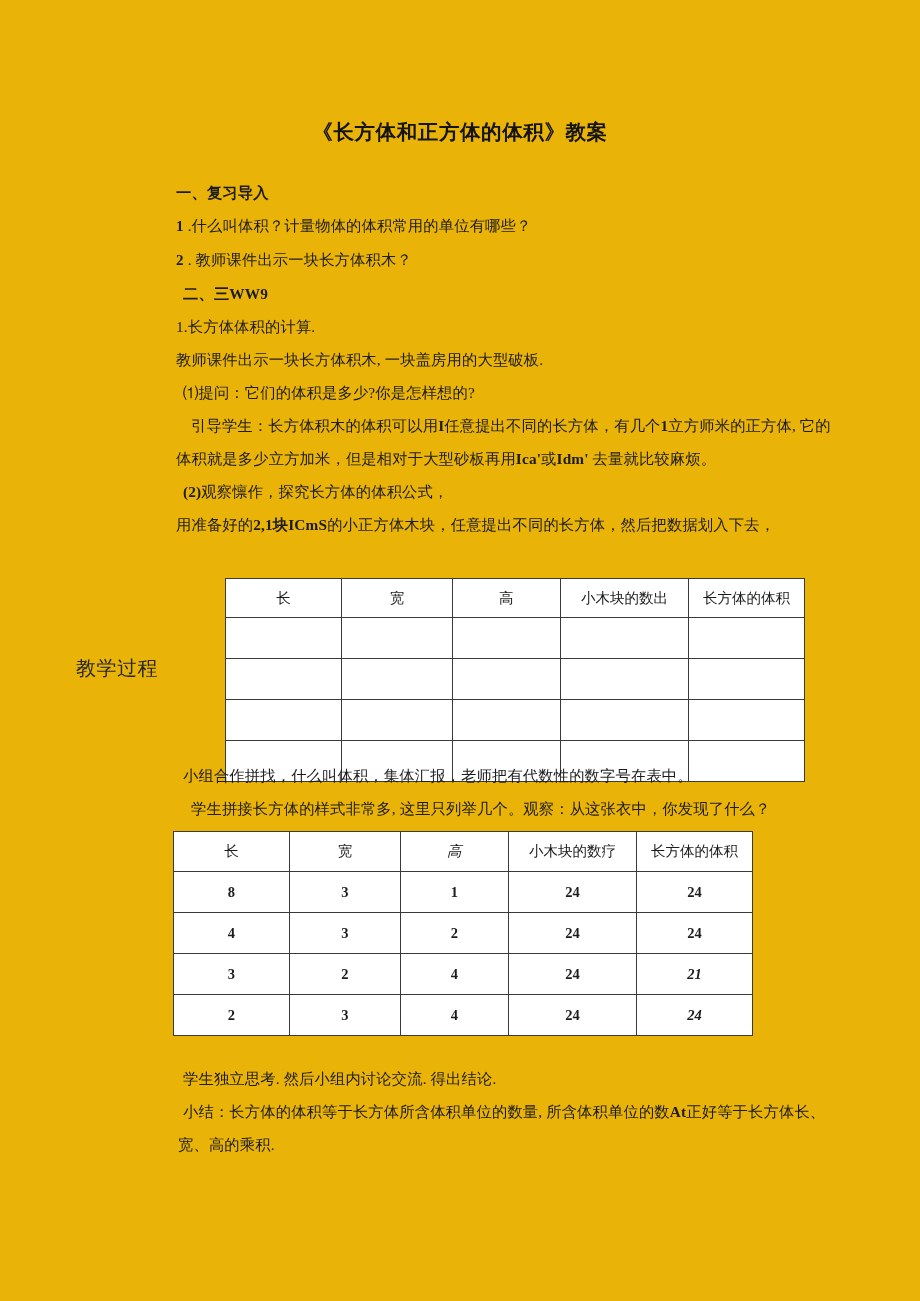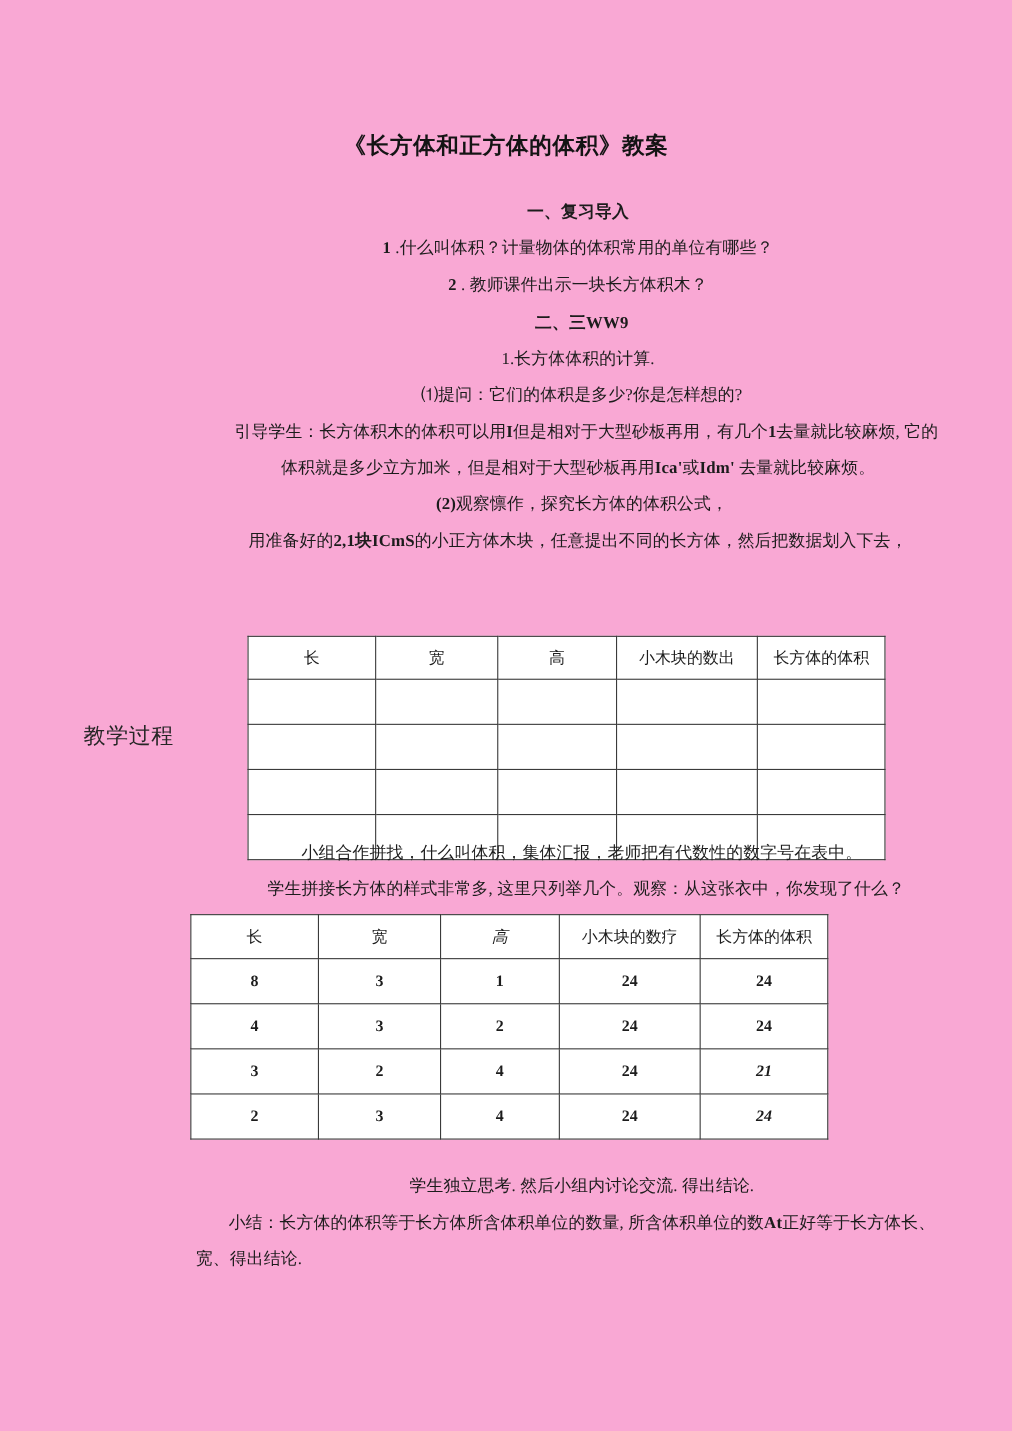--- a/index.html
+++ b/index.html
@@ -9,21 +9,21 @@
   }
   body {
     font-family: "Liberation Serif", "DejaVu Serif", serif;
     color: #1a1a1a;
   }
   #page {
     position: relative;
     width: 920px;
     height: 1301px;
     margin: 0 auto;
-    background: #f9a8d4;
+    background: #eab308;
     overflow: hidden;
   }
 
   
   .doc-title {
     position: absolute;
     left: 0;
     top: 118px;
     width: 920px;
     text-align: center;
@@ -41,24 +41,23 @@
     top: 655px;
     font-size: 20px;
     color: #262626;
     letter-spacing: 0.5px;
     white-space: nowrap;
   }
 
   
   .body-col {
     position: absolute;
-    left: 188px;
+    left: 176px;
     top: 176px;
     width: 675px;
-    text-align: center;
   }
   .line {
     font-size: 15.3px;
     line-height: 33px;
     color: #1c1c1c;
     white-space: nowrap;
     letter-spacing: 0.15px;
   }
   .line.bold { font-weight: bold; }
   .line.indent2 { padding-left: 7px; }
@@ -137,25 +136,26 @@
 
     <div class="line">
       <span class="numtok">2</span>
       <span>. 教师课件出示一块长方体积木？</span>
     </div>
 
     <div class="line bold indent2">二、三WW9</div>
 
     <div class="line">1.长方体体积的计算.</div>
 
+    <div class="line">教师课件出示一块长方体积木, 一块盖房用的大型破板.</div>
 
     <div class="line indent2">⑴提问：它们的体积是多少?你是怎样想的?</div>
 
     <div class="line indent3">
-      <span>引导学生：长方体积木的体积可以用</span><span class="b">I</span><span>但是相对于大型砂板再用，有几个</span><span class="b">1</span><span>去量就比较麻烦, 它的</span>
+      <span>引导学生：长方体积木的体积可以用</span><span class="b">I</span><span>任意提出不同的长方体，有几个</span><span class="b">1</span><span>立方师米的正方体, 它的</span>
     </div>
 
     <div class="line">
       <span>体积就是多少立方加米，但是相对于大型砂板再用</span><span class="b">Ica'</span><span>或</span><span class="b">Idm'</span><span> 去量就比较麻烦。</span>
     </div>
 
 
     <div class="line indent2">
       <span class="b">(2)</span><span>观察懔作，探究长方体的体积公式，</span>
     </div>
@@ -249,15 +249,15 @@
       </tr>
     </tbody>
   </table>
 
   <div class="body-col" style="top:1062px;">
     <div class="line indent2">学生独立思考. 然后小组内讨论交流. 得出结论.</div>
     <div class="line indent2">
       <span>小结：长方体的体积等于长方体所含体积单位的数量, 所含体积单位的数</span><span class="b">At</span><span>正好等于长方体长、</span>
     </div>
   </div>
-  <div class="line" style="position:absolute; left:178px; top:1128px;">宽、得出结论.</div>
+  <div class="line" style="position:absolute; left:178px; top:1128px;">宽、高的乘积.</div>
 
 </div>
 
 </body></html>

